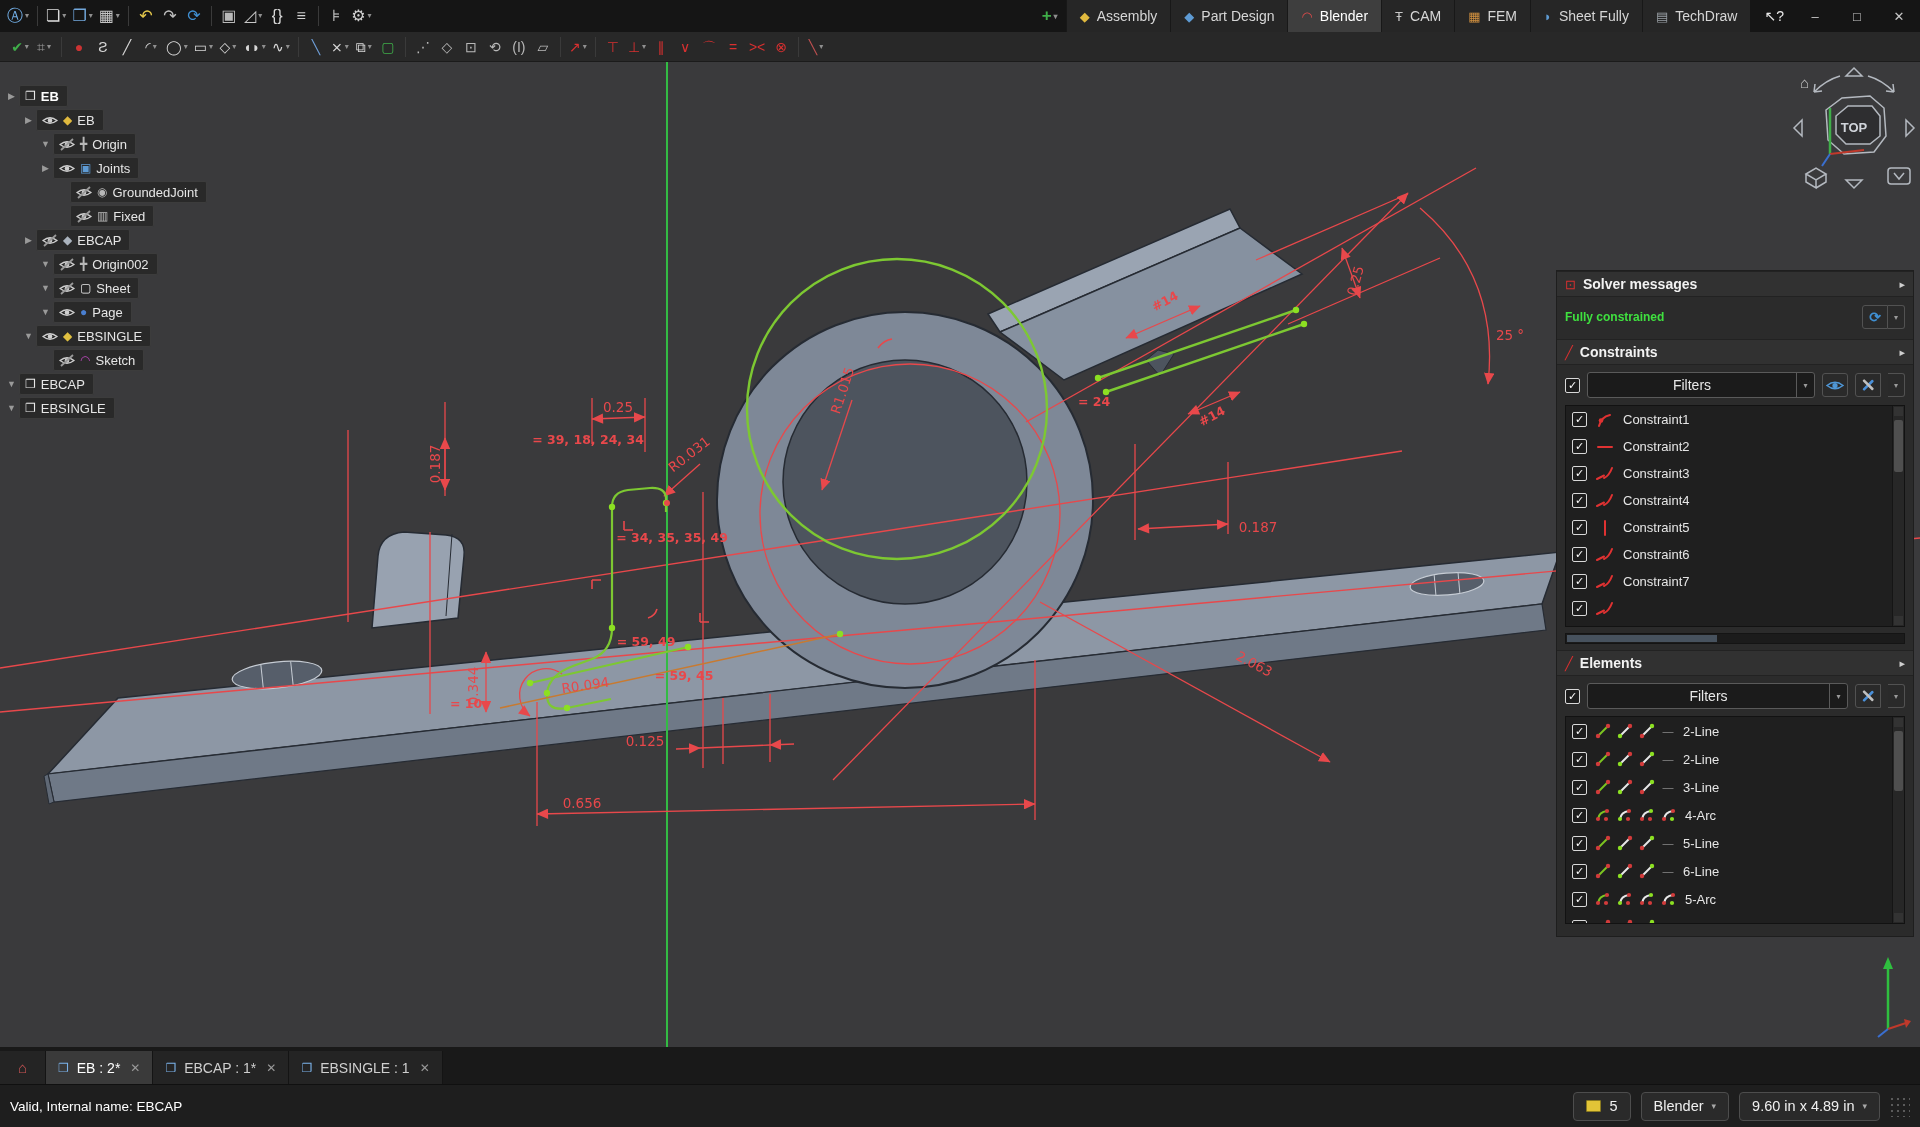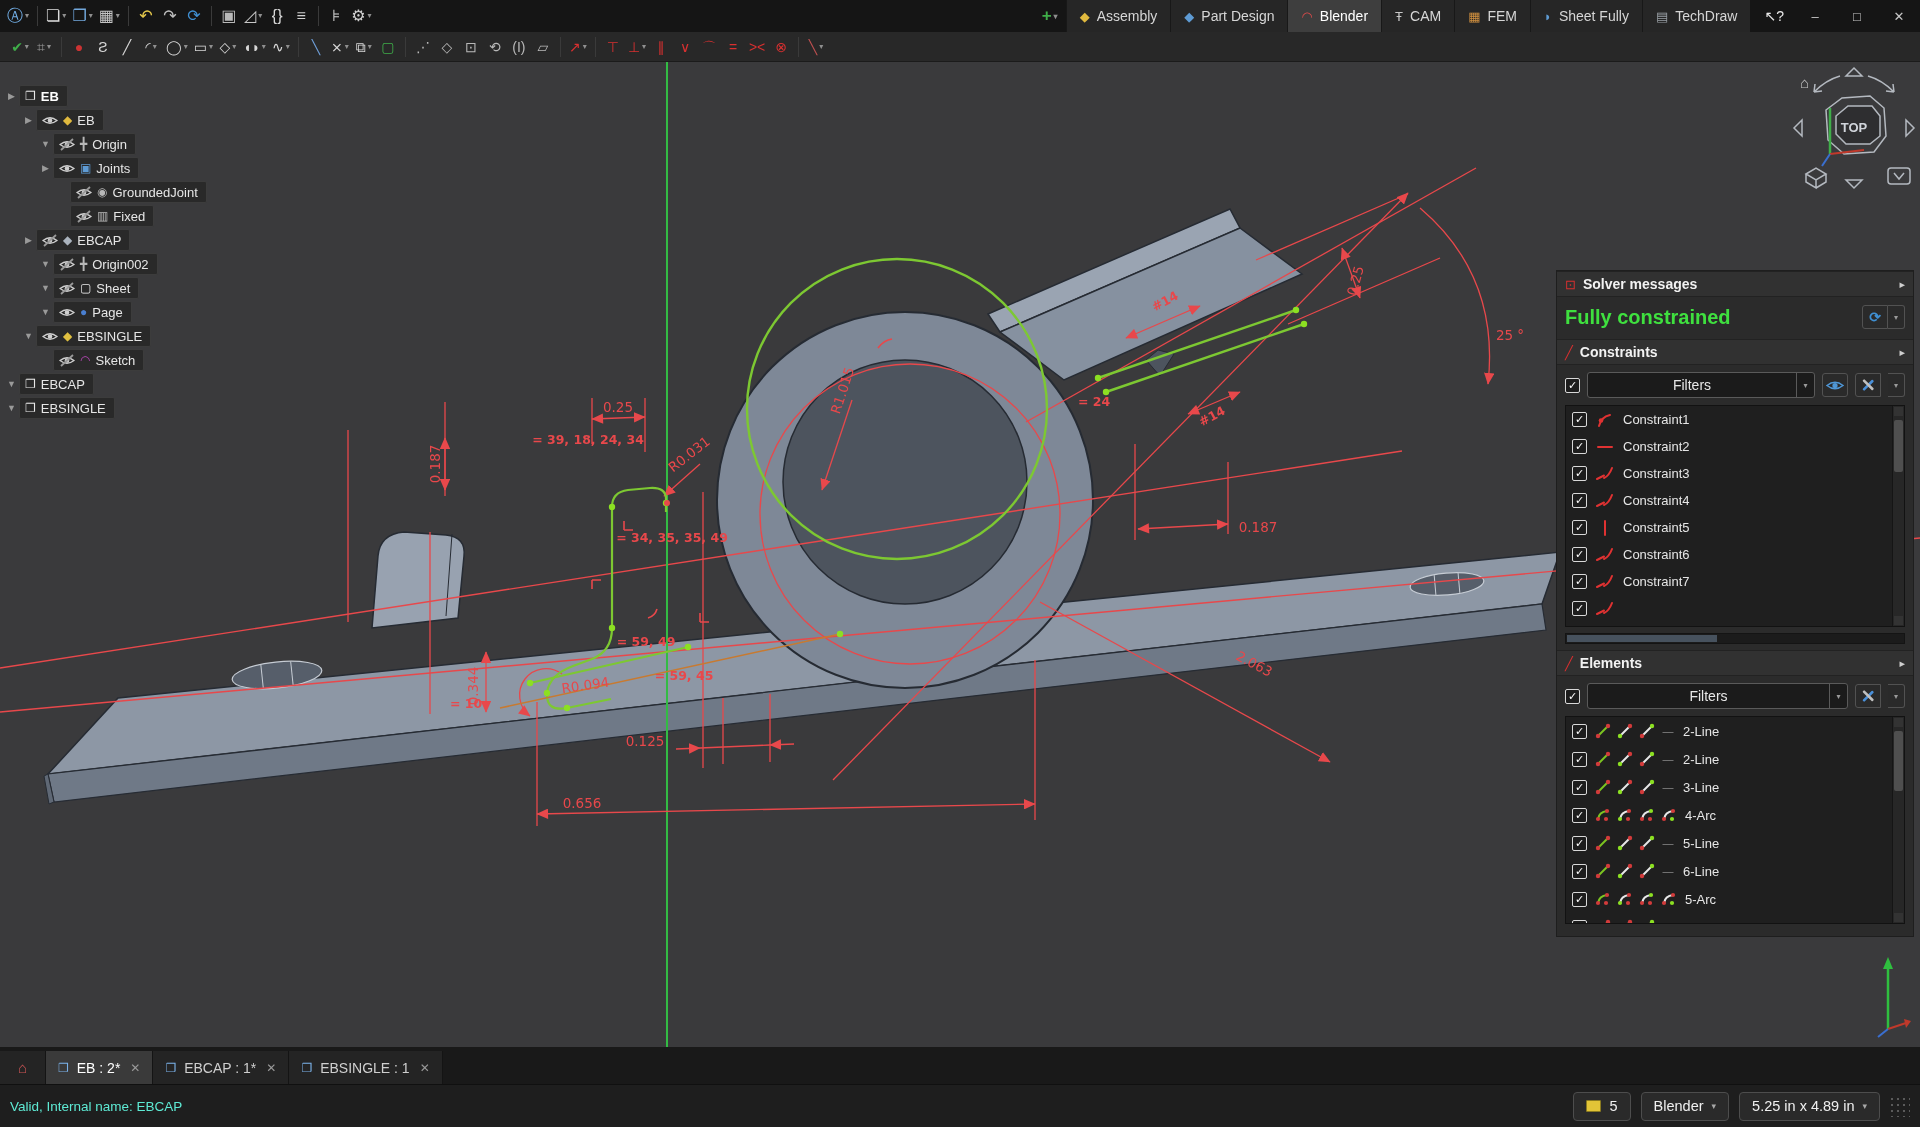--- a/index.html
+++ b/index.html
@@ -50,21 +50,21 @@
 
   
   .dock { position:absolute; top:208px; left:1556px; width:358px; z-index:30;
     background:#2b2b2b; border:1px solid #1e1e1e; padding-bottom:6px; }
   .sechdr { height:26px; display:flex; align-items:center; gap:7px; padding:0 8px;
     background:#313131; border-bottom:1px solid #222; border-top:1px solid #222; }
   .sechdr .hico { font-size:13px; color:#d83030; }
   .sechdr .htitle { flex:1; font-weight:bold; font-size:14px; color:#f2f2f2; }
   .sechdr .harrow { color:#cfcfcf; font-size:11px; }
   .solverbody { display:flex; align-items:center; padding:8px 8px 10px 8px; }
-  .solverstatus { flex:1; font-weight:bold; font-size:20px; }
+  .solverstatus { flex:1; font-weight:bold; font-size:12px; }
   .sqbtn { width:26px; height:24px; background:#2a2a2a; border:1px solid #525252; border-radius:3px;
     display:flex; align-items:center; justify-content:center; font-size:14px; }
   .sqbtn.narrow { width:17px; border-left:none; border-radius:0 3px 3px 0; font-size:8px; color:#9a9a9a; }
   .sqbtn.first { border-radius:3px 0 0 3px; }
   .filterrow { display:flex; align-items:center; gap:7px; padding:7px 8px; }
   .cb { width:15px; height:15px; flex:none; background:#1d1d1d; border:1.5px solid #d8d8d8;
     border-radius:2px; color:#ffffff; font-size:11px; line-height:13px; text-align:center; }
   .combo { flex:1; height:26px; background:#1b1b1b; border:1px solid #5a5a5a; border-radius:3px;
     display:flex; align-items:center; }
   .combo .ctext { flex:1; text-align:center; color:#e8e8e8; font-size:14px; }
@@ -99,21 +99,21 @@
   .mtab { height:33px; display:flex; align-items:center; gap:8px; padding:0 12px;
     background:#242424; border-right:1px solid #141414; color:#cfcfcf; font-size:14px; }
   .mtab.active { background:#3a3a3a; color:#ffffff; }
   .mtab.home { width:46px; justify-content:center; font-size:15px; }
   .mdoc { font-size:12px; color:#7ab1e8; }
   .mclose { color:#9a9a9a; font-size:12px; margin-left:2px; }
 
   
   .statusbar { position:absolute; top:1084px; left:0; width:1920px; height:43px; background:#1e1e1e;
     border-top:1px solid #101010; display:flex; align-items:center; padding:0 10px; z-index:50; }
-  .statmsg { color:#5eead4; font-size:13.5px; }
+  .statmsg { color:#ffffff; font-size:13.5px; }
   .statright { margin-left:auto; display:flex; align-items:center; gap:10px; }
   .statbtn { height:29px; background:#2a2a2a; border:1px solid #4d4d4d; border-radius:4px;
     padding:0 12px; display:flex; align-items:center; gap:8px; color:#f0f0f0; font-size:14.5px; }
   .statbtn .sq { width:15px; height:12px; background:#e2c437; border:1px solid #8a7a20; border-radius:1px; }
   .statbtn .caret { color:#a8a8a8; font-size:9px; }
   .grip { width:22px; height:22px; margin-left:8px;
     background-image:radial-gradient(#5a5a5a 1.2px, transparent 1.3px);
     background-size:6px 6px; background-position:1px 1px; }
 </style>
 </head>
@@ -1106,18 +1106,18 @@
   <div class="statright" id="status-buttons">
       <div class="statbtn">
         <span class="sq" style="background: rgb(226, 196, 55);"></span>
         <span>5</span>
       </div>
       <div class="statbtn">
         <span>Blender</span>
         <span class="caret">▾</span>
       </div>
       <div class="statbtn">
-        <span>5.25 in x 4.89 in</span>
+        <span>9.60 in x 4.89 in</span>
         <span class="caret">▾</span>
       </div>
     </div>
   <div class="grip"></div>
 </div>
 
 </body></html>

